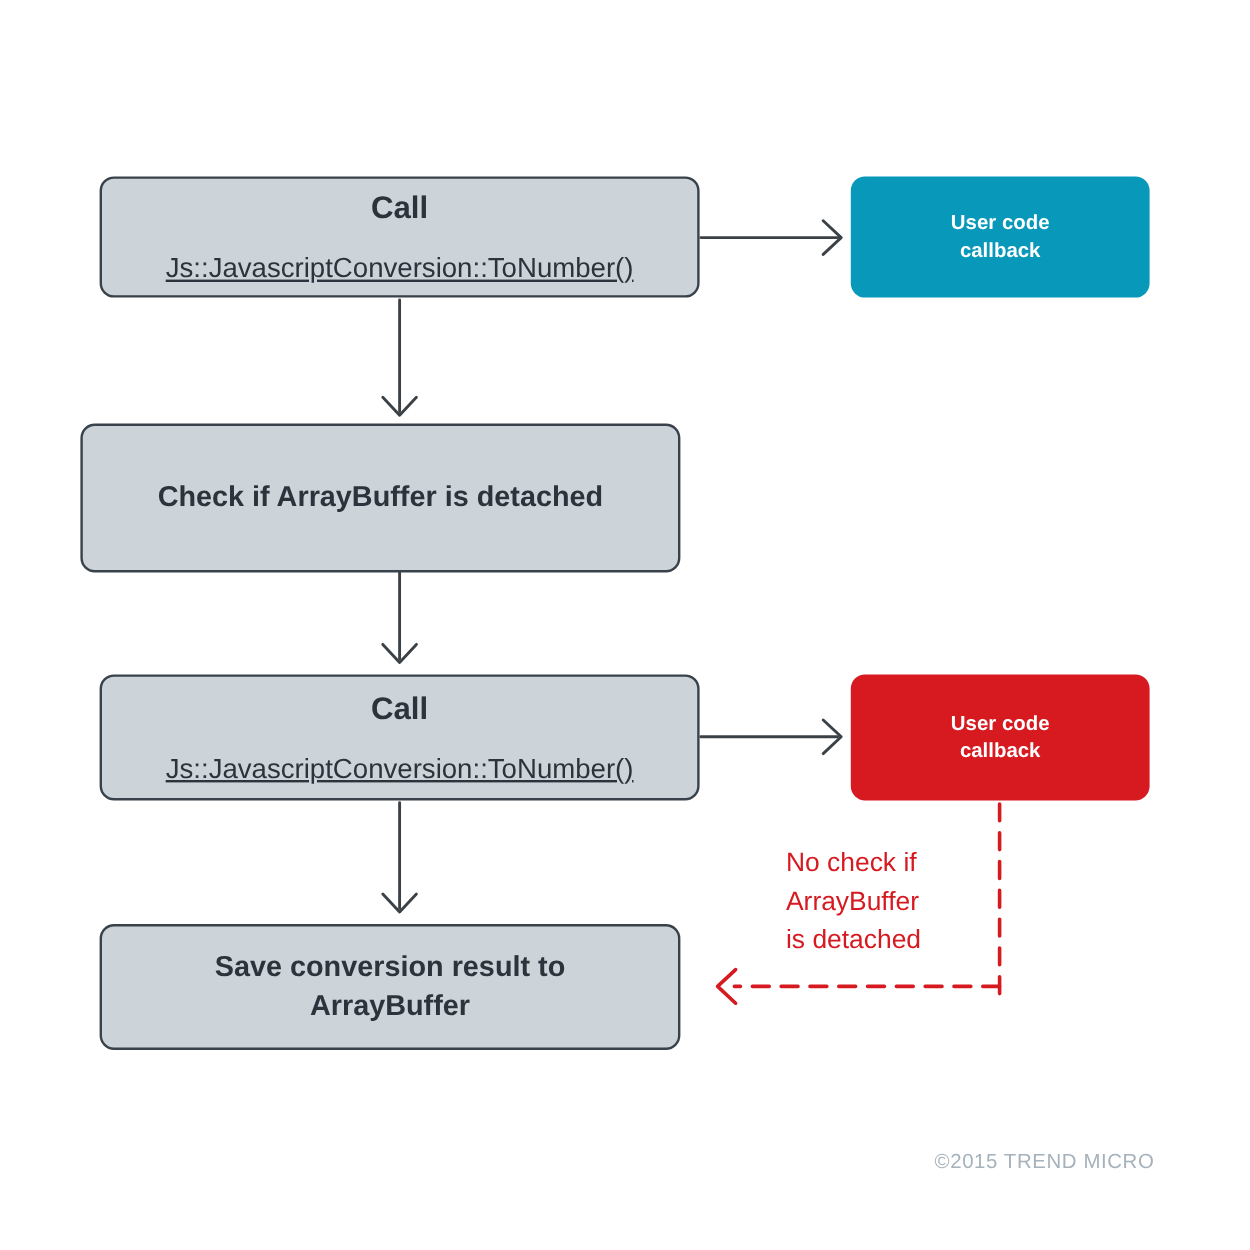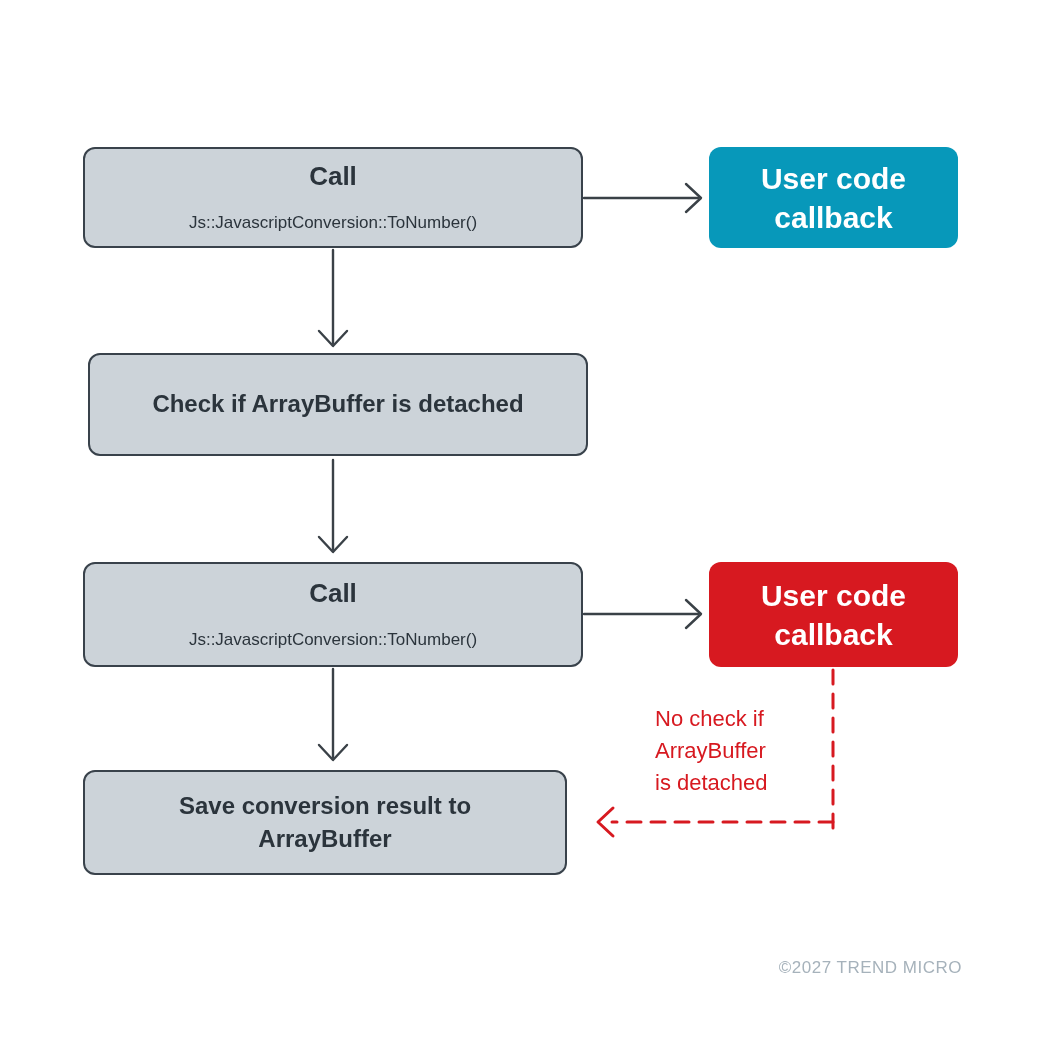--- a/index.html
+++ b/index.html
@@ -35,47 +35,47 @@
     border-radius: 12px;
   }
   .node.process {
     background: var(--box-fill);
     border: 2px solid var(--box-border);
     color: var(--box-text);
   }
   .node.callback {
     color: #ffffff;
     font-weight: bold;
-    font-size: 30px;
+    font-size: 17px;
     line-height: 1.3;
     white-space: pre-line;
   }
   .node.callback.teal { background: var(--teal); }
   .node.callback.red  { background: var(--red); }
   .node-title { font-weight: bold; font-size: 26px; line-height: 1.2; }
-  .node-sub   { font-size: 17px; margin-top: 21px; line-height: 1.2; }
+  .node-sub   { font-size: 23px; margin-top: 21px; line-height: 1.2; text-decoration: underline; }
   .node-label { font-weight: bold; font-size: 24px; line-height: 1.35; white-space: pre-line; }
   .annotation {
     position: absolute;
     left: 655px; top: 703px; width: 190px;
     color: var(--red);
     font-size: 22px; line-height: 32px;
     white-space: pre-line;
   }
   .copyright {
     position: absolute;
     right: 80px; top: 958px;
     color: var(--copyright);
     font-size: 17px;
     letter-spacing: 0.5px;
   }
   
   #node-call1     { left: 83px;  top: 147px; width: 500px; height: 101px; }
   #node-callback1 { left: 709px; top: 147px; width: 249px; height: 101px; }
-  #node-check     { left: 88px;  top: 353px; width: 500px; height: 103px; }
+  #node-check     { left: 67px;  top: 353px; width: 500px; height: 124px; }
   #node-call2     { left: 83px;  top: 562px; width: 500px; height: 105px; }
   #node-callback2 { left: 709px; top: 562px; width: 249px; height: 105px; }
   #node-save      { left: 83px;  top: 770px; width: 484px; height: 105px; }
 </style>
 </head>
 <body>
 
 <div class="canvas">
 
   <svg class="arrows-layer" viewBox="0 0 1042 1042" xmlns="http://www.w3.org/2000/svg" fill="none" stroke-linecap="round" stroke-linejoin="round">
@@ -136,15 +136,15 @@
 
   <div class="node process" id="node-save">
     <div class="node-label">Save conversion result to
 ArrayBuffer</div>
   </div>
 
   <div class="annotation">No check if
 ArrayBuffer
 is detached</div>
 
-  <div class="copyright">©2027 TREND MICRO</div>
+  <div class="copyright">©2015 TREND MICRO</div>
 
 </div>
 
 </body></html>

